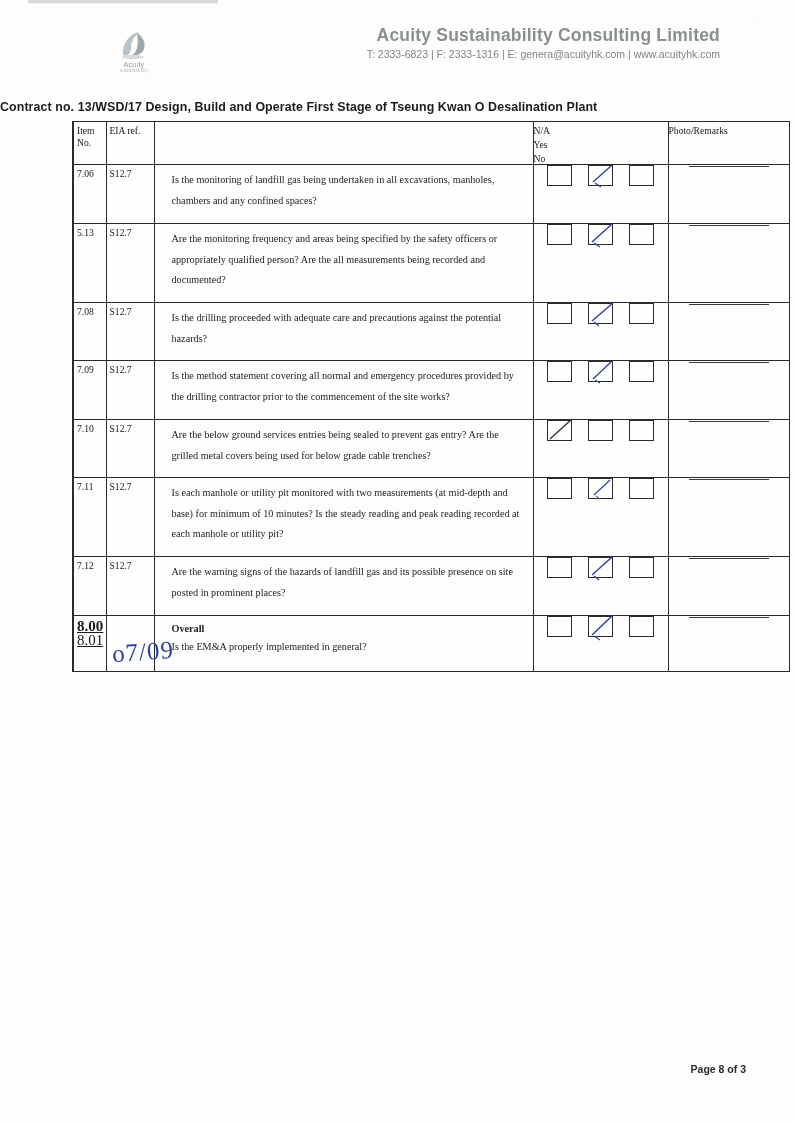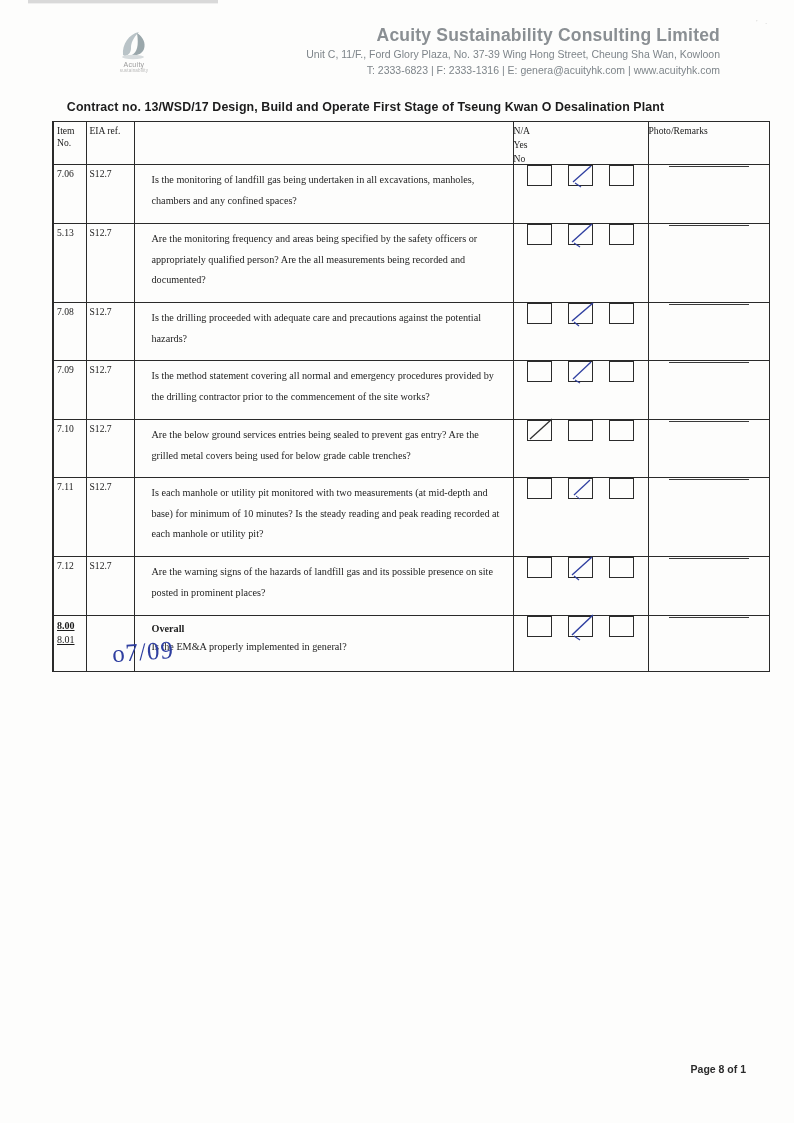--- a/index.html
+++ b/index.html
@@ -118,39 +118,39 @@
     line-height: 16px;
     white-space: nowrap;
   }
 
   
   .contract-title {
     position: absolute;
     left: 0;
     top: 100px;
     width: 731px;
-    text-align: center;
     font-family: "Liberation Sans", sans-serif;
     font-size: 12.4px;
     font-weight: bold;
     color: #1c1c1c;
     letter-spacing: 0.1px;
   }
 
   
   .table-wrap {
     position: absolute;
     left: 52px;
     top: 121px;
     width: 716px;
   }
   table.checklist {
     border-collapse: collapse;
     width: 716px;
     table-layout: fixed;
+    margin-left: 20px;
   }
   table.checklist td {
     border: 1px solid #2a2a2a;
     vertical-align: top;
     padding: 0;
   }
   .c-item   { width: 33px; }
   .c-eia    { width: 48px; }
   .c-desc   { width: 379px; }
   .c-boxes  { width: 135px; }
@@ -234,21 +234,21 @@
     display: flex;
     align-items: center;
     justify-content: center;
   }
 
   .overall-bold {
     font-weight: bold;
     font-size: 10.2px;
   }
   .overall-item {
-    font-size: 10px;
+    font-size: 15px;
     line-height: 14px;
     padding: 3px 2px 2px 3px;
     font-weight: bold;
     text-decoration: underline;
   }
   .overall-item .second {
     font-weight: normal;
   }
   .bold-top td {
     border-top-width: 2px;
@@ -298,21 +298,20 @@
           <path d="M20 3 C26 7 29 13 27 19 C25 24 20 26 15 25 C20 22 22 16 20 3 Z" fill="#9aa7ab"></path>
           <ellipse cx="16" cy="27" rx="11" ry="2.2" fill="#d7dcde"></ellipse>
         </svg>
       </div>
       <div class="logo-word">Acuity</div>
       <div class="logo-sub">sustainability</div>
     </div>
 
     <div class="company-block">
       <div class="company-name">Acuity Sustainability Consulting Limited</div>
-      <div class="company-addr">Unit C, 11/F., Ford Glory Plaza, No. 37-39 Wing Hong Street, Cheung Sha Wan, Kowloon</div>
       <div class="company-contact">T: 2333-6823  |  F: 2333-1316  |  E: genera@acuityhk.com  |  www.acuityhk.com</div>
     </div>
   </div>
 
   <div class="contract-title">Contract no.  13/WSD/17 Design, Build and Operate First Stage of Tseung Kwan O Desalination Plant</div>
 
   <div class="table-wrap">
     <table class="checklist">
       <colgroup>
         <col class="c-item">
@@ -647,15 +646,15 @@
             <div class="remark-line"></div>
           </div>
         </td>
       </tr>
     </tbody>
       </table>
   </div>
 
   <div class="handwritten">o7/09</div>
 
-  <div class="footer">Page 8 of 1</div>
+  <div class="footer">Page 8 of 3</div>
 
 </div>
 
 </body></html>

